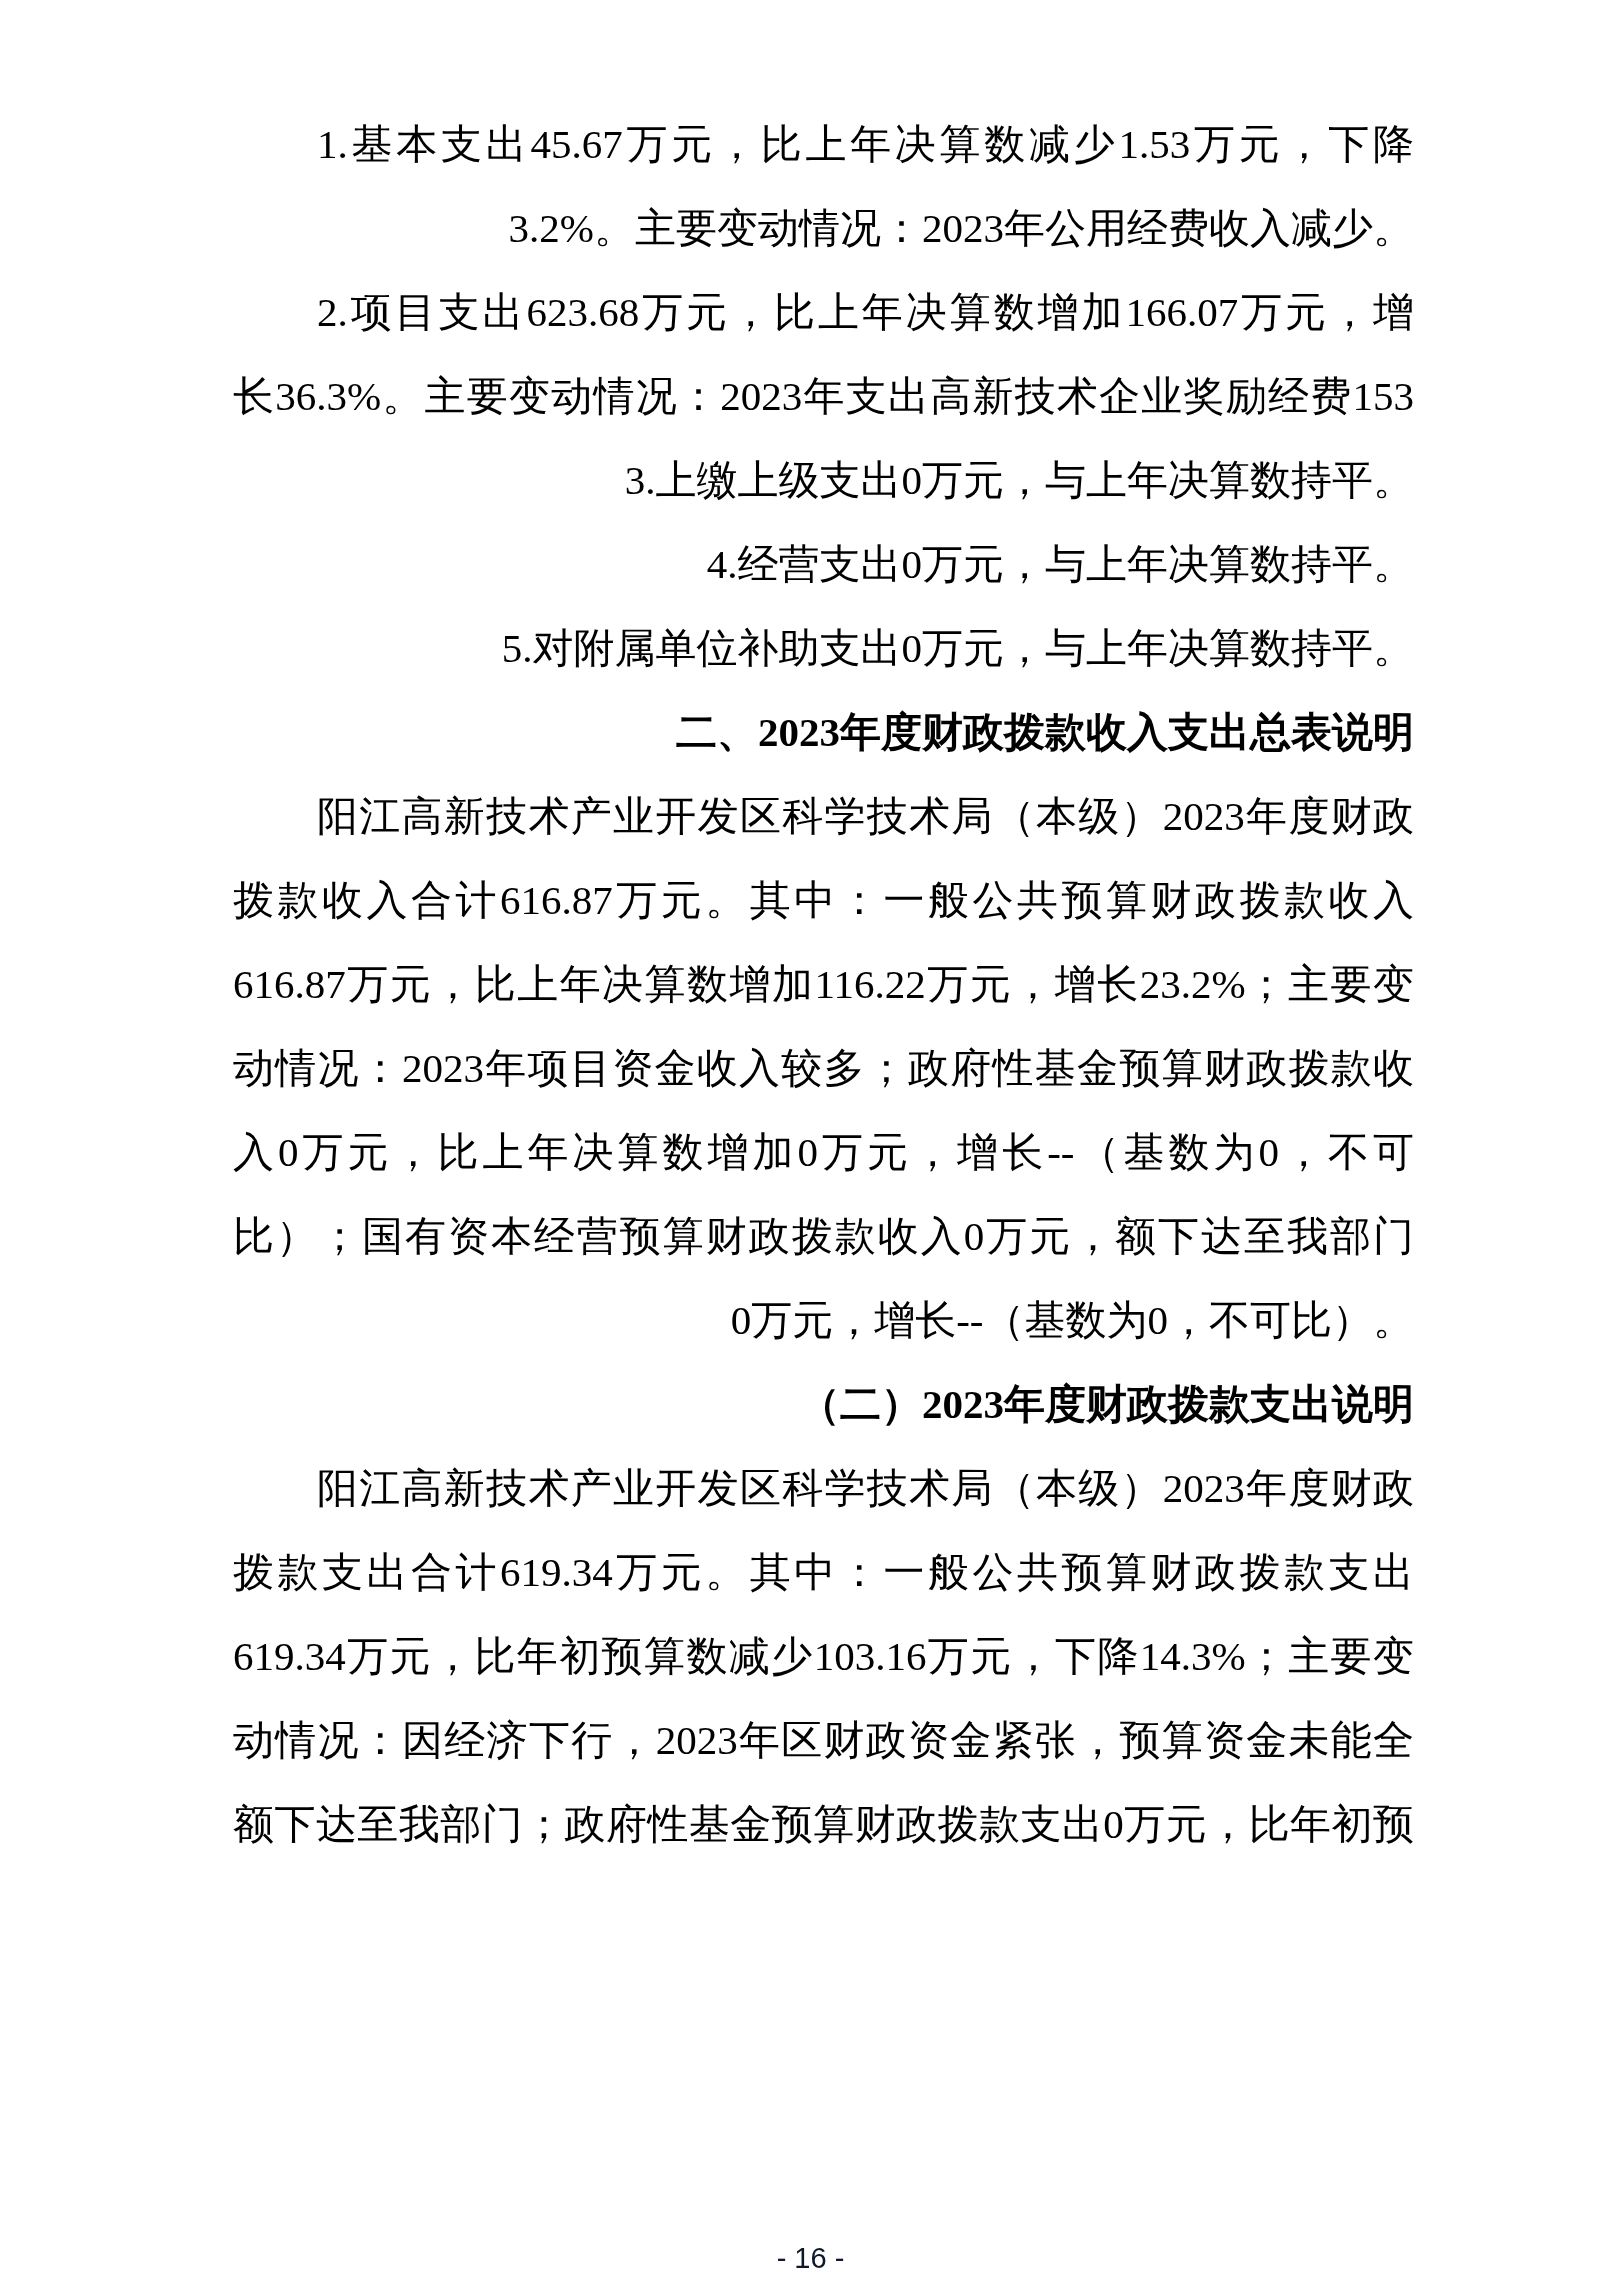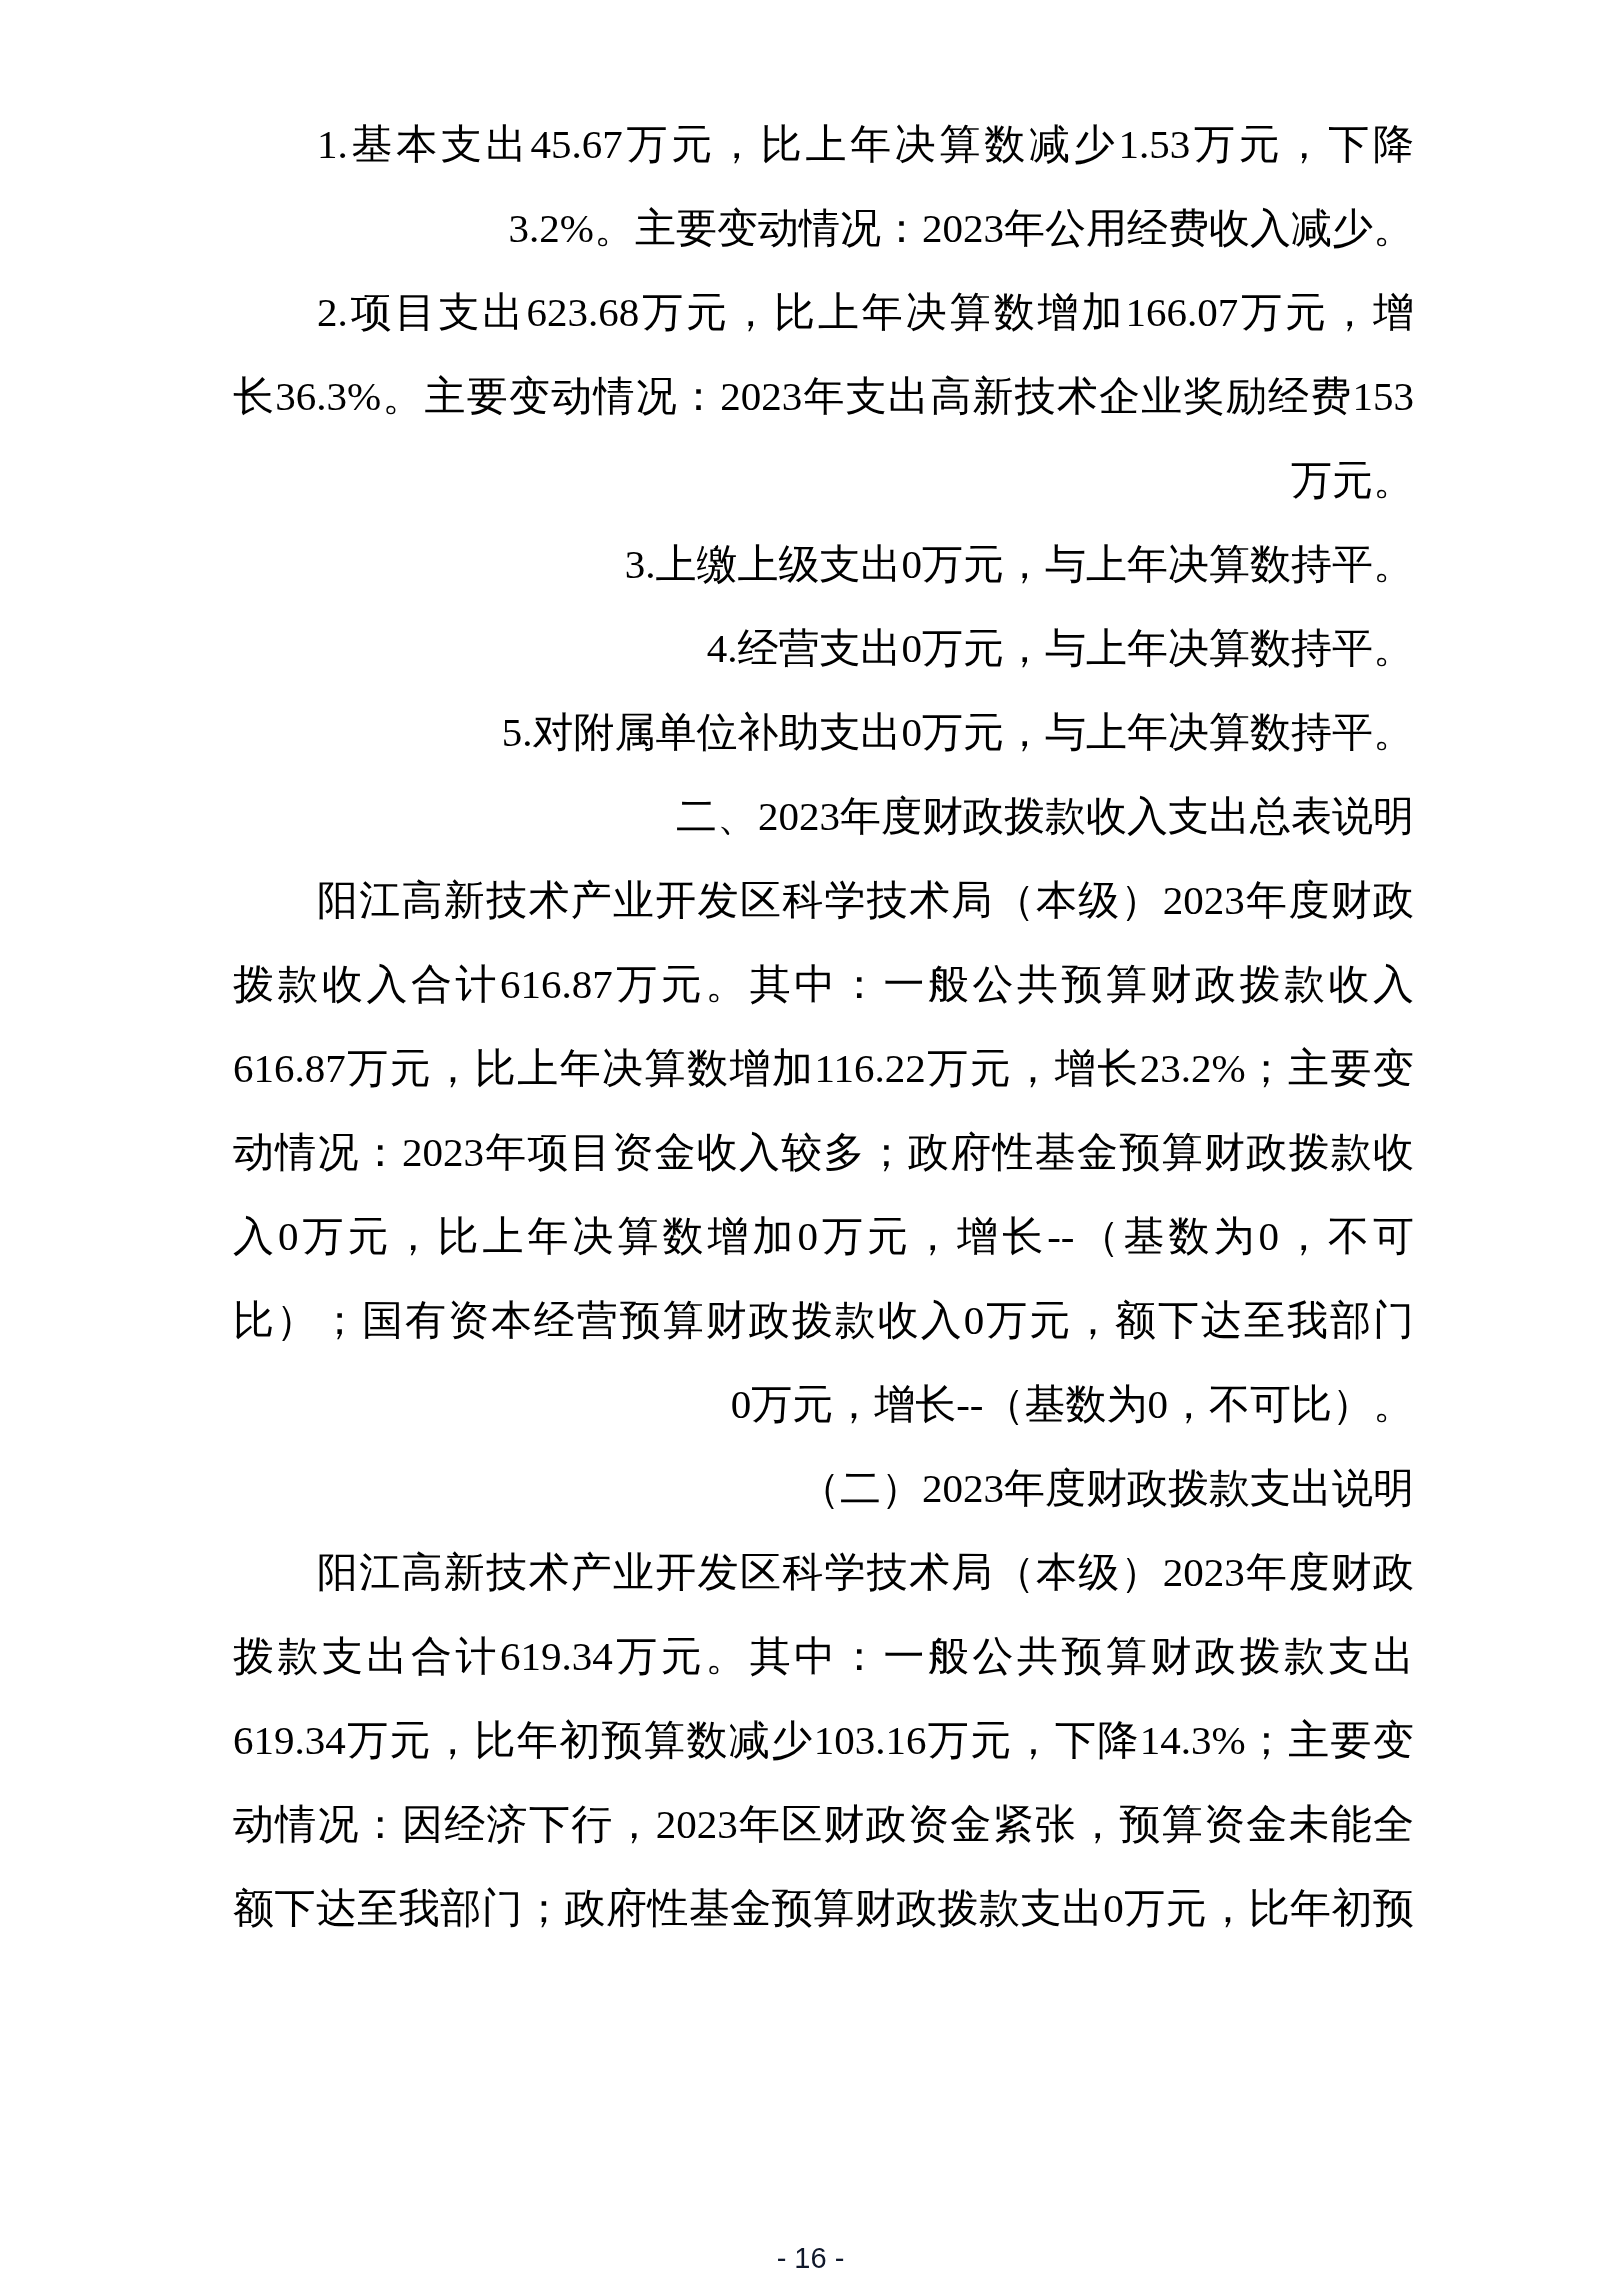--- a/index.html
+++ b/index.html
@@ -32,21 +32,21 @@
     white-space: normal;
   }
   .justify {
     text-align: justify;
     text-align-last: justify;
   }
   .indent {
     text-indent: 84px;
   }
   .heading {
-    font-weight: 400;
+    font-weight: 700;
   }
   .footer {
     position: absolute;
     top: 2227px;
     left: 0;
     width: 100%;
     text-align: center;
     font-family: "Liberation Sans", sans-serif;
     font-size: 29px;
     line-height: 39px;
@@ -55,21 +55,20 @@
 </style>
 </head>
 <body>
 
 <div class="page">
   <div class="content">
     <div class="line indent justify">1.基本支出45.67万元，比上年决算数减少1.53万元，下降</div>
     <div class="line">3.2%。主要变动情况：2023年公用经费收入减少。</div>
     <div class="line indent justify">2.项目支出623.68万元，比上年决算数增加166.07万元，增</div>
     <div class="line justify">长36.3%。主要变动情况：2023年支出高新技术企业奖励经费153</div>
-    <div class="line">万元。</div>
     <div class="line indent">3.上缴上级支出0万元，与上年决算数持平。</div>
     <div class="line indent">4.经营支出0万元，与上年决算数持平。</div>
     <div class="line indent">5.对附属单位补助支出0万元，与上年决算数持平。</div>
     <div class="line indent heading">二、2023年度财政拨款收入支出总表说明</div>
     <div class="line indent justify">阳江高新技术产业开发区科学技术局（本级）2023年度财政</div>
     <div class="line justify">拨款收入合计616.87万元。其中：一般公共预算财政拨款收入</div>
     <div class="line justify">616.87万元，比上年决算数增加116.22万元，增长23.2%；主要变</div>
     <div class="line justify">动情况：2023年项目资金收入较多；政府性基金预算财政拨款收</div>
     <div class="line justify">入0万元，比上年决算数增加0万元，增长--（基数为0，不可</div>
     <div class="line justify">比）；国有资本经营预算财政拨款收入0万元，额下达至我部门</div>

